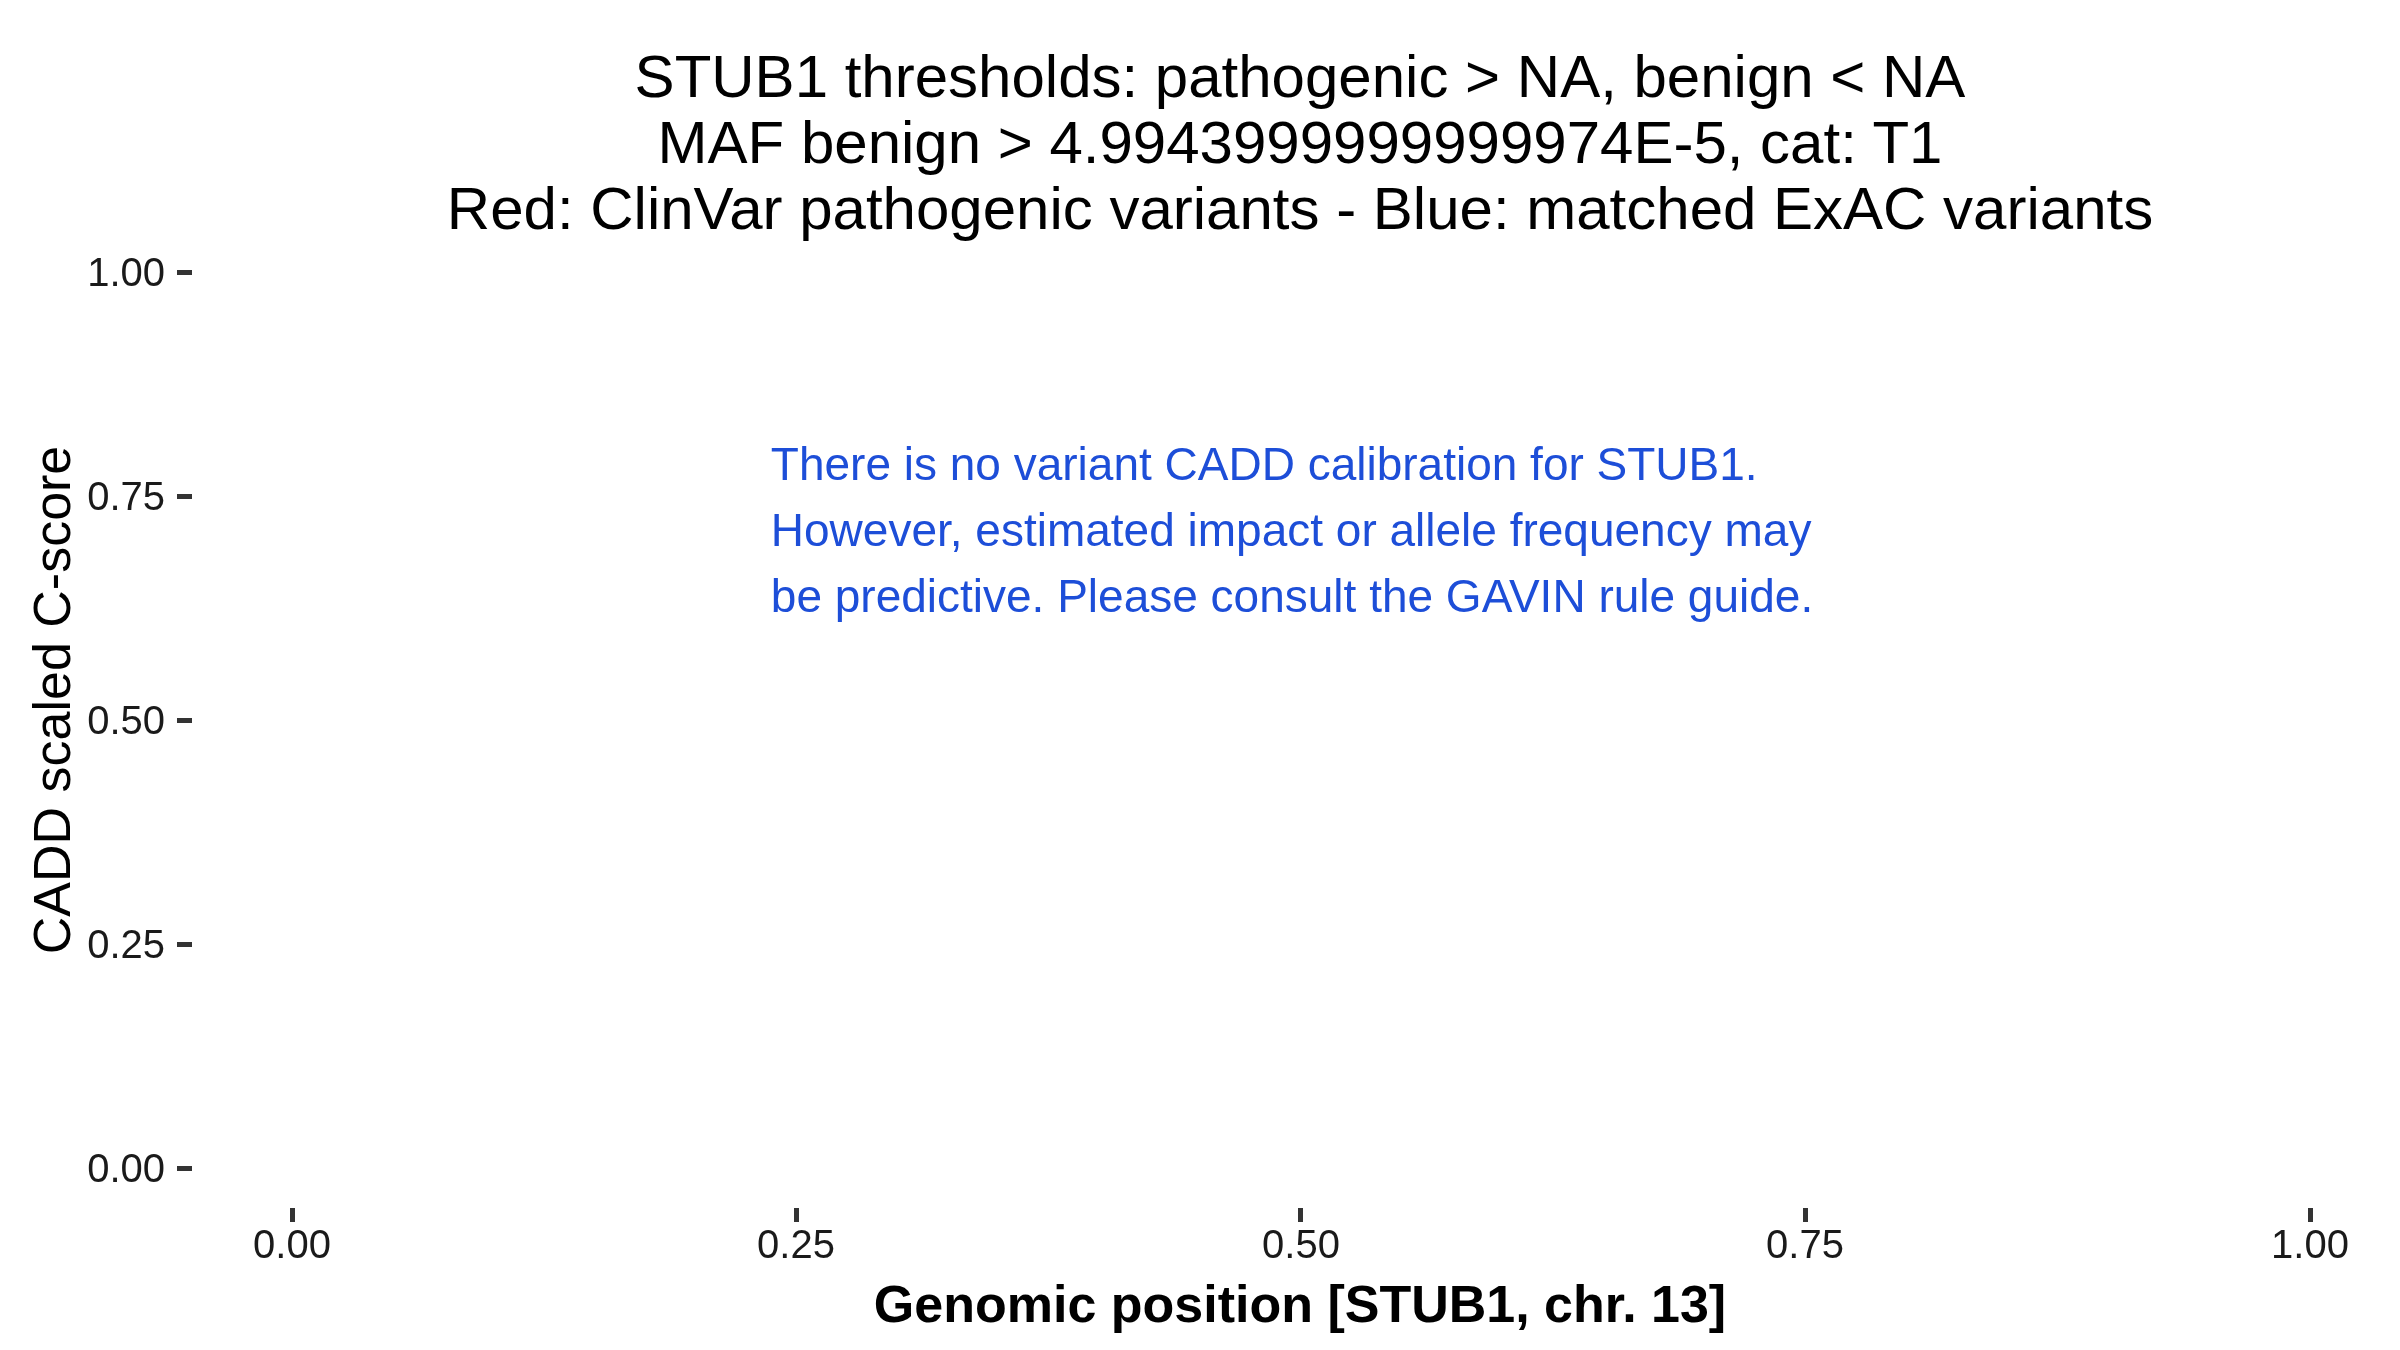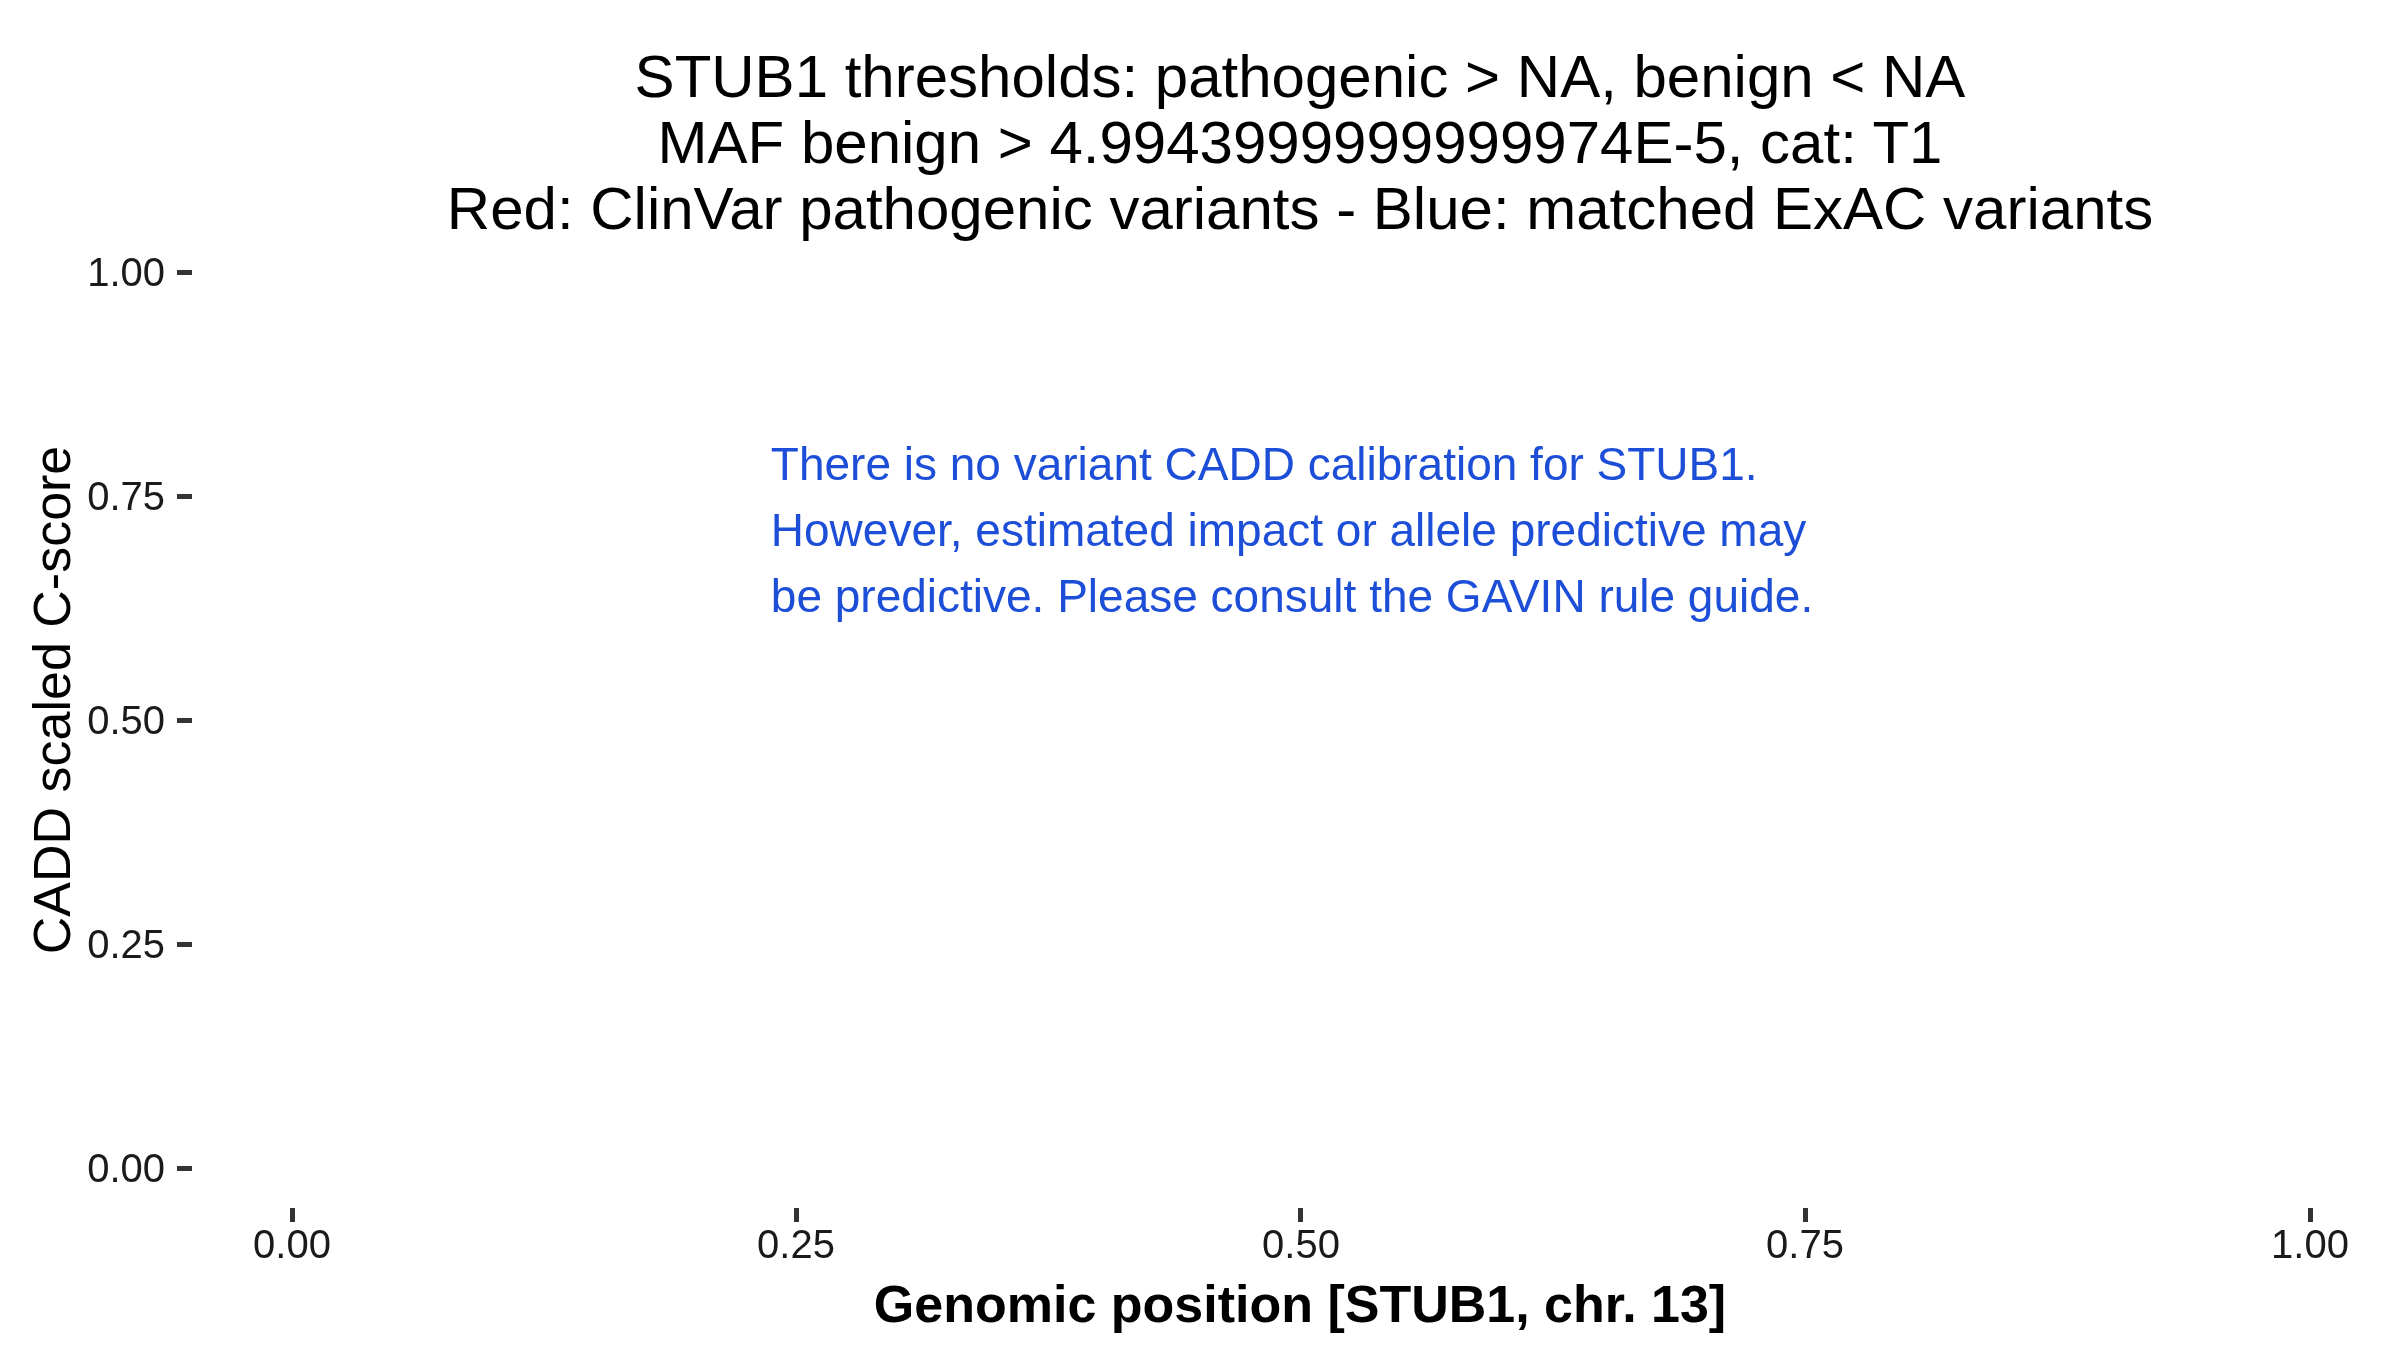--- a/index.html
+++ b/index.html
@@ -111,21 +111,21 @@
 <div class="abs panel"></div>
 
 <div class="abs title-block">
   <div>STUB1 thresholds: pathogenic &gt; NA, benign &lt; NA</div>
   <div>MAF benign &gt; 4.9943999999999974E-5, cat: T1</div>
   <div>Red: ClinVar pathogenic variants - Blue: matched ExAC variants</div>
 </div>
 
 <div class="abs annotation-block">
   <div>There is no variant CADD calibration for STUB1.</div>
-  <div>However, estimated impact or allele predictive may</div>
+  <div>However, estimated impact or allele frequency may</div>
   <div>be predictive. Please consult the GAVIN rule guide.</div>
 </div>
 
 <div class="abs y-axis-title">CADD scaled C-score</div>
 
 <div class="abs y-tick-label" style="top:248px;">1.00</div>
 <div class="abs y-tick-label" style="top:472px;">0.75</div>
 <div class="abs y-tick-label" style="top:696px;">0.50</div>
 <div class="abs y-tick-label" style="top:920px;">0.25</div>
 <div class="abs y-tick-label" style="top:1144px;">0.00</div>

